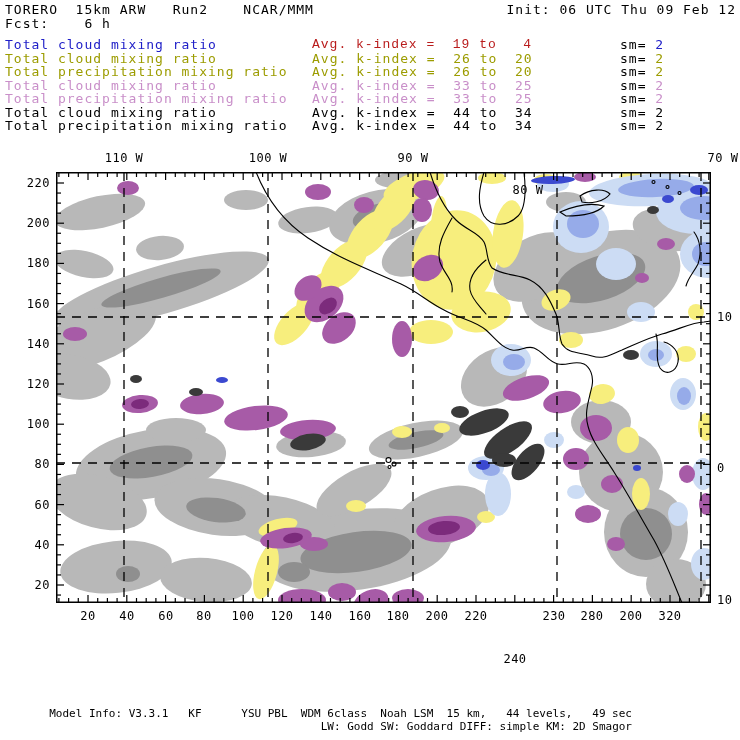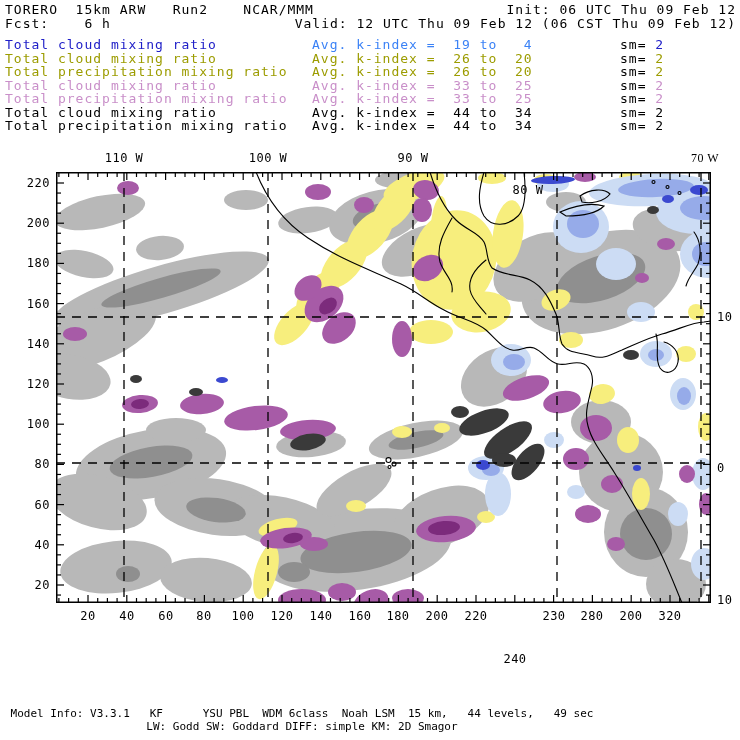--- a/index.html
+++ b/index.html
@@ -8,36 +8,35 @@
   .hline{position:absolute;white-space:pre;font-size:13px;letter-spacing:1px;line-height:13px;}
   .hr{right:4px;text-align:left;}
   .legend-row{position:absolute;left:0;top:0;width:688px;height:13.5px;white-space:pre;
               font-size:13px;letter-spacing:1px;line-height:13px;}
   .lg-label{position:absolute;left:5px;}
   .lg-mid{position:absolute;left:312px;}
   .lg-sm{position:absolute;left:620px;color:#000;}
   .axlbl{position:absolute;font-size:12px;letter-spacing:0.5px;white-space:pre;line-height:12px;}
   .xc{transform:translateX(-50%);}
   .yl{width:50px;text-align:right;}
-  .ftr{position:absolute;width:604px;text-align:center;font-size:11px;letter-spacing:0;
-       white-space:pre;line-height:12px;}
+  .ftr{position:absolute;width:604px;text-align:right;font-size:11px;letter-spacing:0;
+       white-space:pre;line-height:12px;padding-left:28px;}
   svg{position:absolute;display:block;}
 </style>
 </head>
 <body>
 
 <div class="page">
 
   <div class="hline" style="left:5px;top:3px;">TORERO  15km ARW   Run2    NCAR/MMM</div>
   <div class="hline hr" style="top:3px;">Init: 06 UTC Thu 09 Feb 12</div>
   <div class="hline" style="left:5px;top:17px;">Fcst:    6 h</div>
-  <div class="hline hr" style="top:17px;">Valid: 12 UTC Thu 09 Feb 12 (06 CST Thu 09 Feb 12)</div>
 
   <div id="legend">
-      <div class="legend-row" style="top: 38px;"><span class="lg-label" style="color: rgb(32, 32, 200);">Total cloud mixing ratio</span><span class="lg-mid" style="color: #3b82f6;">Avg. k-index =  19 to   4</span><span class="lg-sm"><span>sm=</span><span style="color: rgb(32, 32, 200);"> 2</span></span></div>
+      <div class="legend-row" style="top: 38px;"><span class="lg-label" style="color: rgb(32, 32, 200);">Total cloud mixing ratio</span><span class="lg-mid" style="color: #b91c1c; font-family: Liberation Mono, monospace;">Avg. k-index =  19 to   4</span><span class="lg-sm"><span>sm=</span><span style="color: rgb(32, 32, 200);"> 2</span></span></div>
       <div class="legend-row" style="top: 51.5px;"><span class="lg-label" style="color: rgb(156, 156, 0);">Total cloud mixing ratio</span><span class="lg-mid" style="color: rgb(156, 156, 0);">Avg. k-index =  26 to  20</span><span class="lg-sm"><span>sm=</span><span style="color: rgb(156, 156, 0);"> 2</span></span></div>
       <div class="legend-row" style="top: 65px;"><span class="lg-label" style="color: rgb(156, 156, 0);">Total precipitation mixing ratio</span><span class="lg-mid" style="color: rgb(156, 156, 0);">Avg. k-index =  26 to  20</span><span class="lg-sm"><span>sm=</span><span style="color: rgb(156, 156, 0);"> 2</span></span></div>
       <div class="legend-row" style="top: 78.5px;"><span class="lg-label" style="color: rgb(201, 143, 201);">Total cloud mixing ratio</span><span class="lg-mid" style="color: rgb(201, 143, 201);">Avg. k-index =  33 to  25</span><span class="lg-sm"><span>sm=</span><span style="color: rgb(201, 143, 201);"> 2</span></span></div>
       <div class="legend-row" style="top: 92px;"><span class="lg-label" style="color: rgb(201, 143, 201);">Total precipitation mixing ratio</span><span class="lg-mid" style="color: rgb(201, 143, 201);">Avg. k-index =  33 to  25</span><span class="lg-sm"><span>sm=</span><span style="color: rgb(201, 143, 201);"> 2</span></span></div>
       <div class="legend-row" style="top: 105.5px;"><span class="lg-label" style="color: rgb(0, 0, 0);">Total cloud mixing ratio</span><span class="lg-mid" style="color: rgb(0, 0, 0);">Avg. k-index =  44 to  34</span><span class="lg-sm"><span>sm=</span><span style="color: rgb(0, 0, 0);"> 2</span></span></div>
       <div class="legend-row" style="top: 119px;"><span class="lg-label" style="color: rgb(0, 0, 0);">Total precipitation mixing ratio</span><span class="lg-mid" style="color: rgb(0, 0, 0);">Avg. k-index =  44 to  34</span><span class="lg-sm"><span>sm=</span><span style="color: rgb(0, 0, 0);"> 2</span></span></div>
     </div>
 
   <svg id="map" style="left:56px;top:172px;" width="655" height="431" viewBox="0 0 655 431">
       <rect x="0" y="0" width="655" height="431" fill="#ffffff"></rect>
@@ -430,21 +429,21 @@
       <line x1="0" y1="11" x2="8" y2="11" stroke="#000" stroke-width="1.2"></line>
       <line x1="647" y1="11" x2="655" y2="11" stroke="#000" stroke-width="1.2"></line>
       <rect x="0.75" y="0.75" width="653.5" height="429.5" fill="none" stroke="#000" stroke-width="1.5"></rect>
     </svg>
 
   <div id="topLabels">
       <div class="axlbl xc" style="left: 124px; top: 152px;">110 W</div>
       <div class="axlbl xc" style="left: 268px; top: 152px;">100 W</div>
       <div class="axlbl xc" style="left: 413px; top: 152px;">90 W</div>
       <div class="axlbl xc" style="left: 528px; top: 152px; margin-top: 32px;">80 W</div>
-      <div class="axlbl xc" style="left: 705px; top: 152px; font-family: Liberation Serif, serif;">70 W</div>
+      <div class="axlbl xc" style="left: 723px; top: 152px;">70 W</div>
     </div>
   <div id="leftLabels">
       <div class="axlbl yl" style="left: 0px; top: 177px;">220</div>
       <div class="axlbl yl" style="left: 0px; top: 217px;">200</div>
       <div class="axlbl yl" style="left: 0px; top: 257px;">180</div>
       <div class="axlbl yl" style="left: 0px; top: 298px;">160</div>
       <div class="axlbl yl" style="left: 0px; top: 338px;">140</div>
       <div class="axlbl yl" style="left: 0px; top: 378px;">120</div>
       <div class="axlbl yl" style="left: 0px; top: 418px;">100</div>
       <div class="axlbl yl" style="left: 0px; top: 458px;">80</div>

